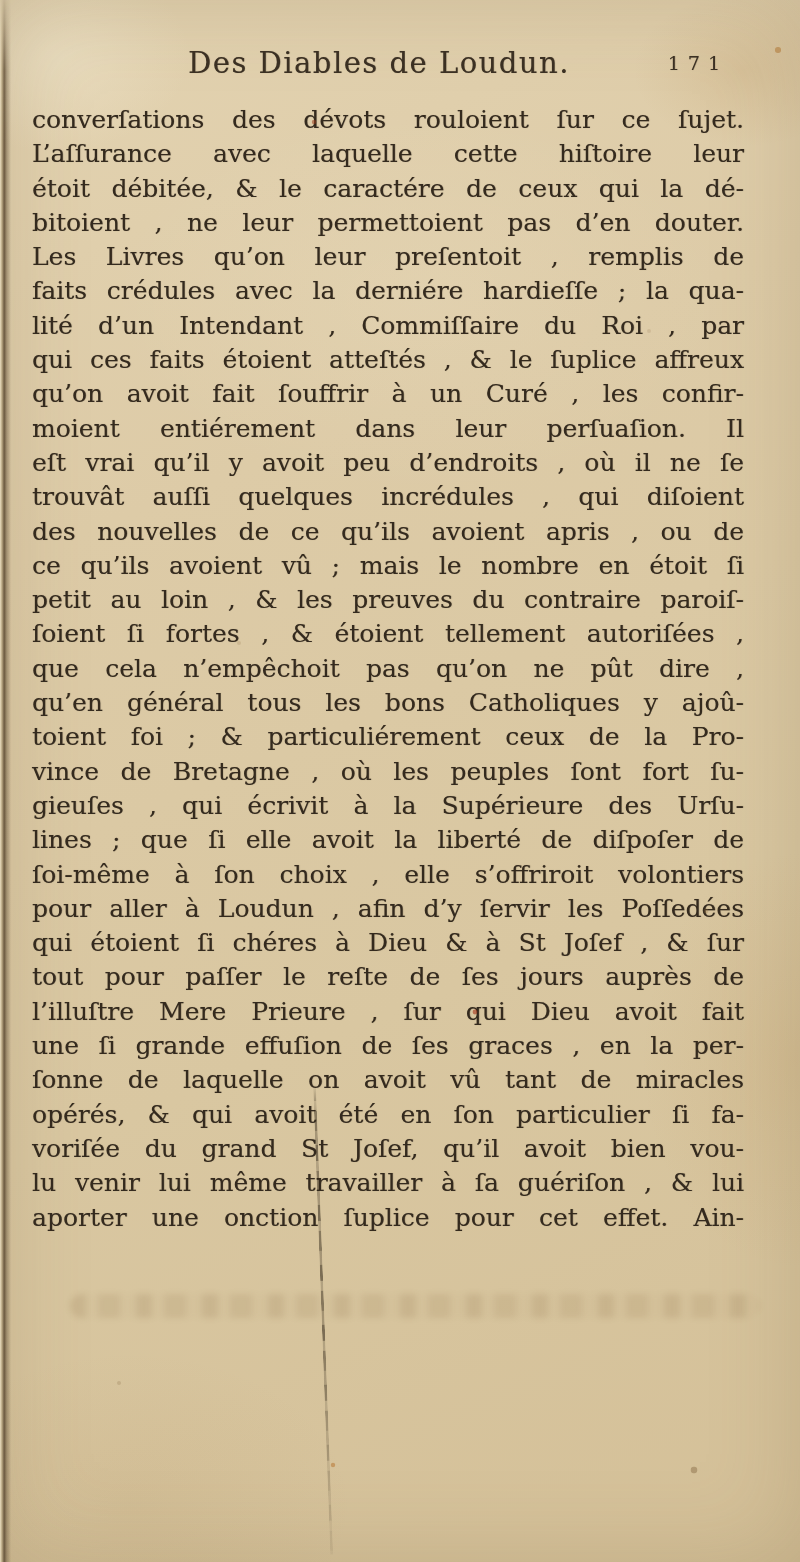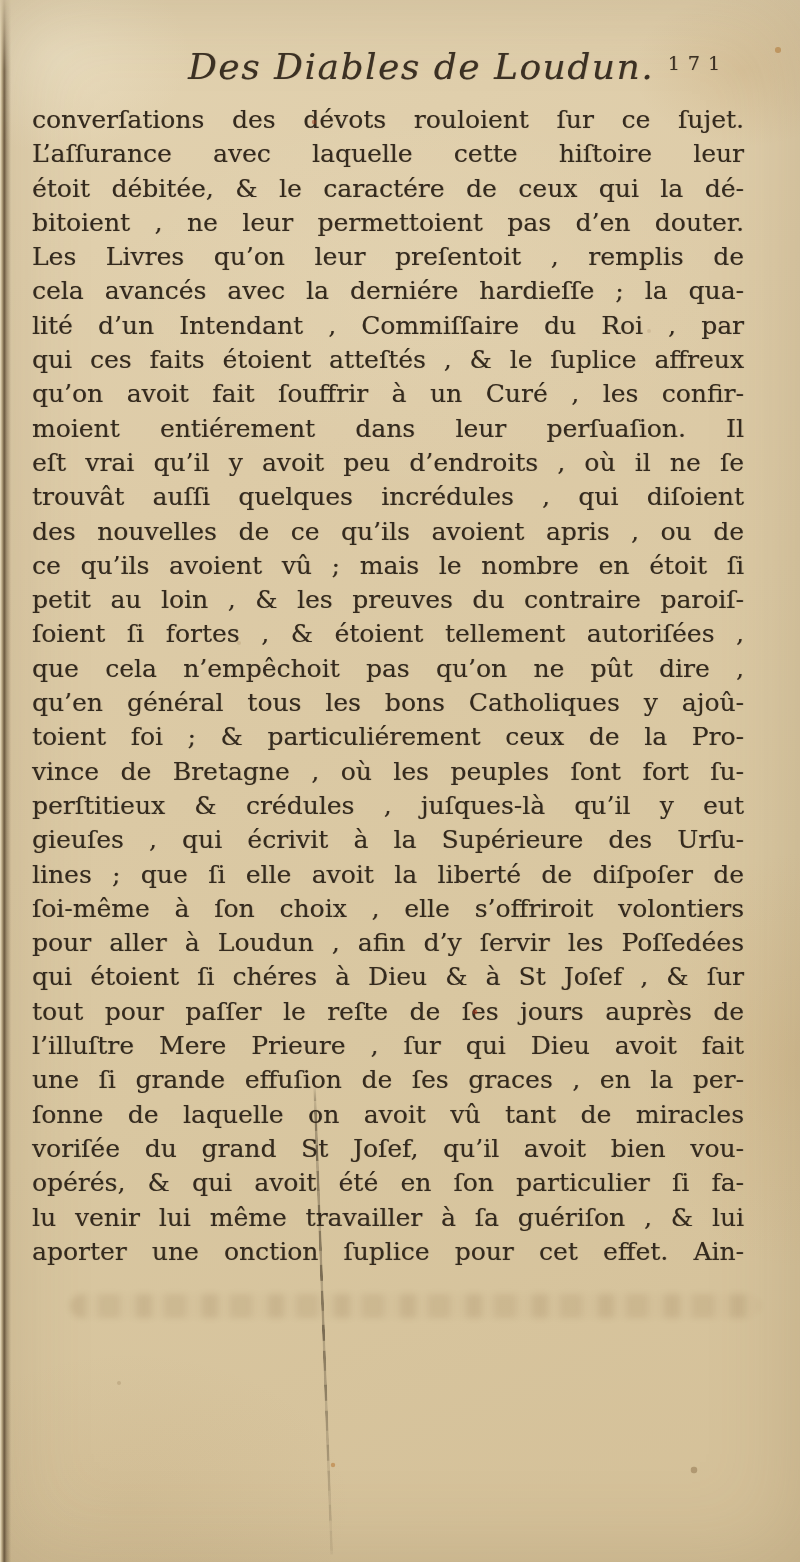--- a/index.html
+++ b/index.html
@@ -40,22 +40,21 @@
   }
   .header {
     position: absolute;
     top: 0; left: 0; right: 0;
     height: 96px;
   }
   .running-title {
     position: absolute;
     left: 188px;
     top: 46px;
-    font-style: italic;
-    font-size: 36px;
+    font-size: 29px;
     letter-spacing: 1.5px;
     color: #3b3023;
     text-shadow: 0.4px 0.4px 0.7px rgba(59,48,35,0.45);
     white-space: nowrap;
   }
   .page-number {
     position: absolute;
     right: 72px;
     top: 52px;
     font-size: 19px;
@@ -143,47 +142,46 @@
     <div class="running-title">Des Diables de Loudun.</div>
     <div class="page-number">171</div>
   </div>
 
   <div class="text-block">
       <div class="line">converſations des dévots rouloient ſur ce ſujet.</div>
       <div class="line">L’aſſurance avec laquelle cette hiſtoire leur</div>
       <div class="line">étoit débitée, &amp; le caractére de ceux qui la dé-</div>
       <div class="line">bitoient , ne leur permettoient pas d’en douter.</div>
       <div class="line">Les Livres qu’on leur preſentoit , remplis de</div>
-      <div class="line">cela avancés avec la derniére hardieſſe ; la qua-</div>
+      <div class="line">faits crédules avec la derniére hardieſſe ; la qua-</div>
       <div class="line">lité d’un Intendant , Commiſſaire du Roi , par</div>
       <div class="line">qui ces faits étoient atteſtés , &amp; le ſuplice affreux</div>
       <div class="line">qu’on avoit fait ſouffrir à un Curé , les confir-</div>
       <div class="line">moient entiérement dans leur perſuaſion. Il</div>
       <div class="line">eſt vrai qu’il y avoit peu d’endroits , où il ne ſe</div>
       <div class="line">trouvât auſſi quelques incrédules , qui diſoient</div>
       <div class="line">des nouvelles de ce qu’ils avoient apris , ou de</div>
       <div class="line">ce qu’ils avoient vû ; mais le nombre en étoit ſi</div>
       <div class="line">petit au loin , &amp; les preuves du contraire paroiſ-</div>
       <div class="line">ſoient ſi fortes , &amp; étoient tellement autoriſées ,</div>
       <div class="line">que cela n’empêchoit pas qu’on ne pût dire ,</div>
       <div class="line">qu’en général tous les bons Catholiques y ajoû-</div>
       <div class="line">toient foi ; &amp; particuliérement ceux de la Pro-</div>
       <div class="line">vince de Bretagne , où les peuples ſont fort ſu-</div>
-      <div class="line">perſtitieux &amp; crédules , juſques-là qu’il y eut</div>
       <div class="line">gieuſes , qui écrivit à la Supérieure des Urſu-</div>
       <div class="line">lines ; que ſi elle avoit la liberté de diſpoſer de</div>
       <div class="line">ſoi-même à ſon choix , elle s’offriroit volontiers</div>
       <div class="line">pour aller à Loudun , afin d’y ſervir les Poſſedées</div>
       <div class="line">qui étoient ſi chéres à Dieu &amp; à St Joſef , &amp; ſur</div>
       <div class="line">tout pour paſſer le reſte de ſes jours auprès de</div>
       <div class="line">l’illuſtre Mere Prieure , ſur qui Dieu avoit fait</div>
       <div class="line">une ſi grande effuſion de ſes graces , en la per-</div>
       <div class="line">ſonne de laquelle on avoit vû tant de miracles</div>
+      <div class="line">opérés, &amp; qui avoit été en ſon particulier ſi fa-</div>
       <div class="line">voriſée du grand St Joſef, qu’il avoit bien vou-</div>
-      <div class="line">opérés, &amp; qui avoit été en ſon particulier ſi fa-</div>
       <div class="line">lu venir lui même travailler à ſa guériſon , &amp; lui</div>
       <div class="line">aporter une onction ſuplice pour cet effet. Ain-</div>
     </div>
 
   <div class="crease"></div>
   <div class="bleed-through"></div>
   <div class="specks"></div>
 
 </div>
 

